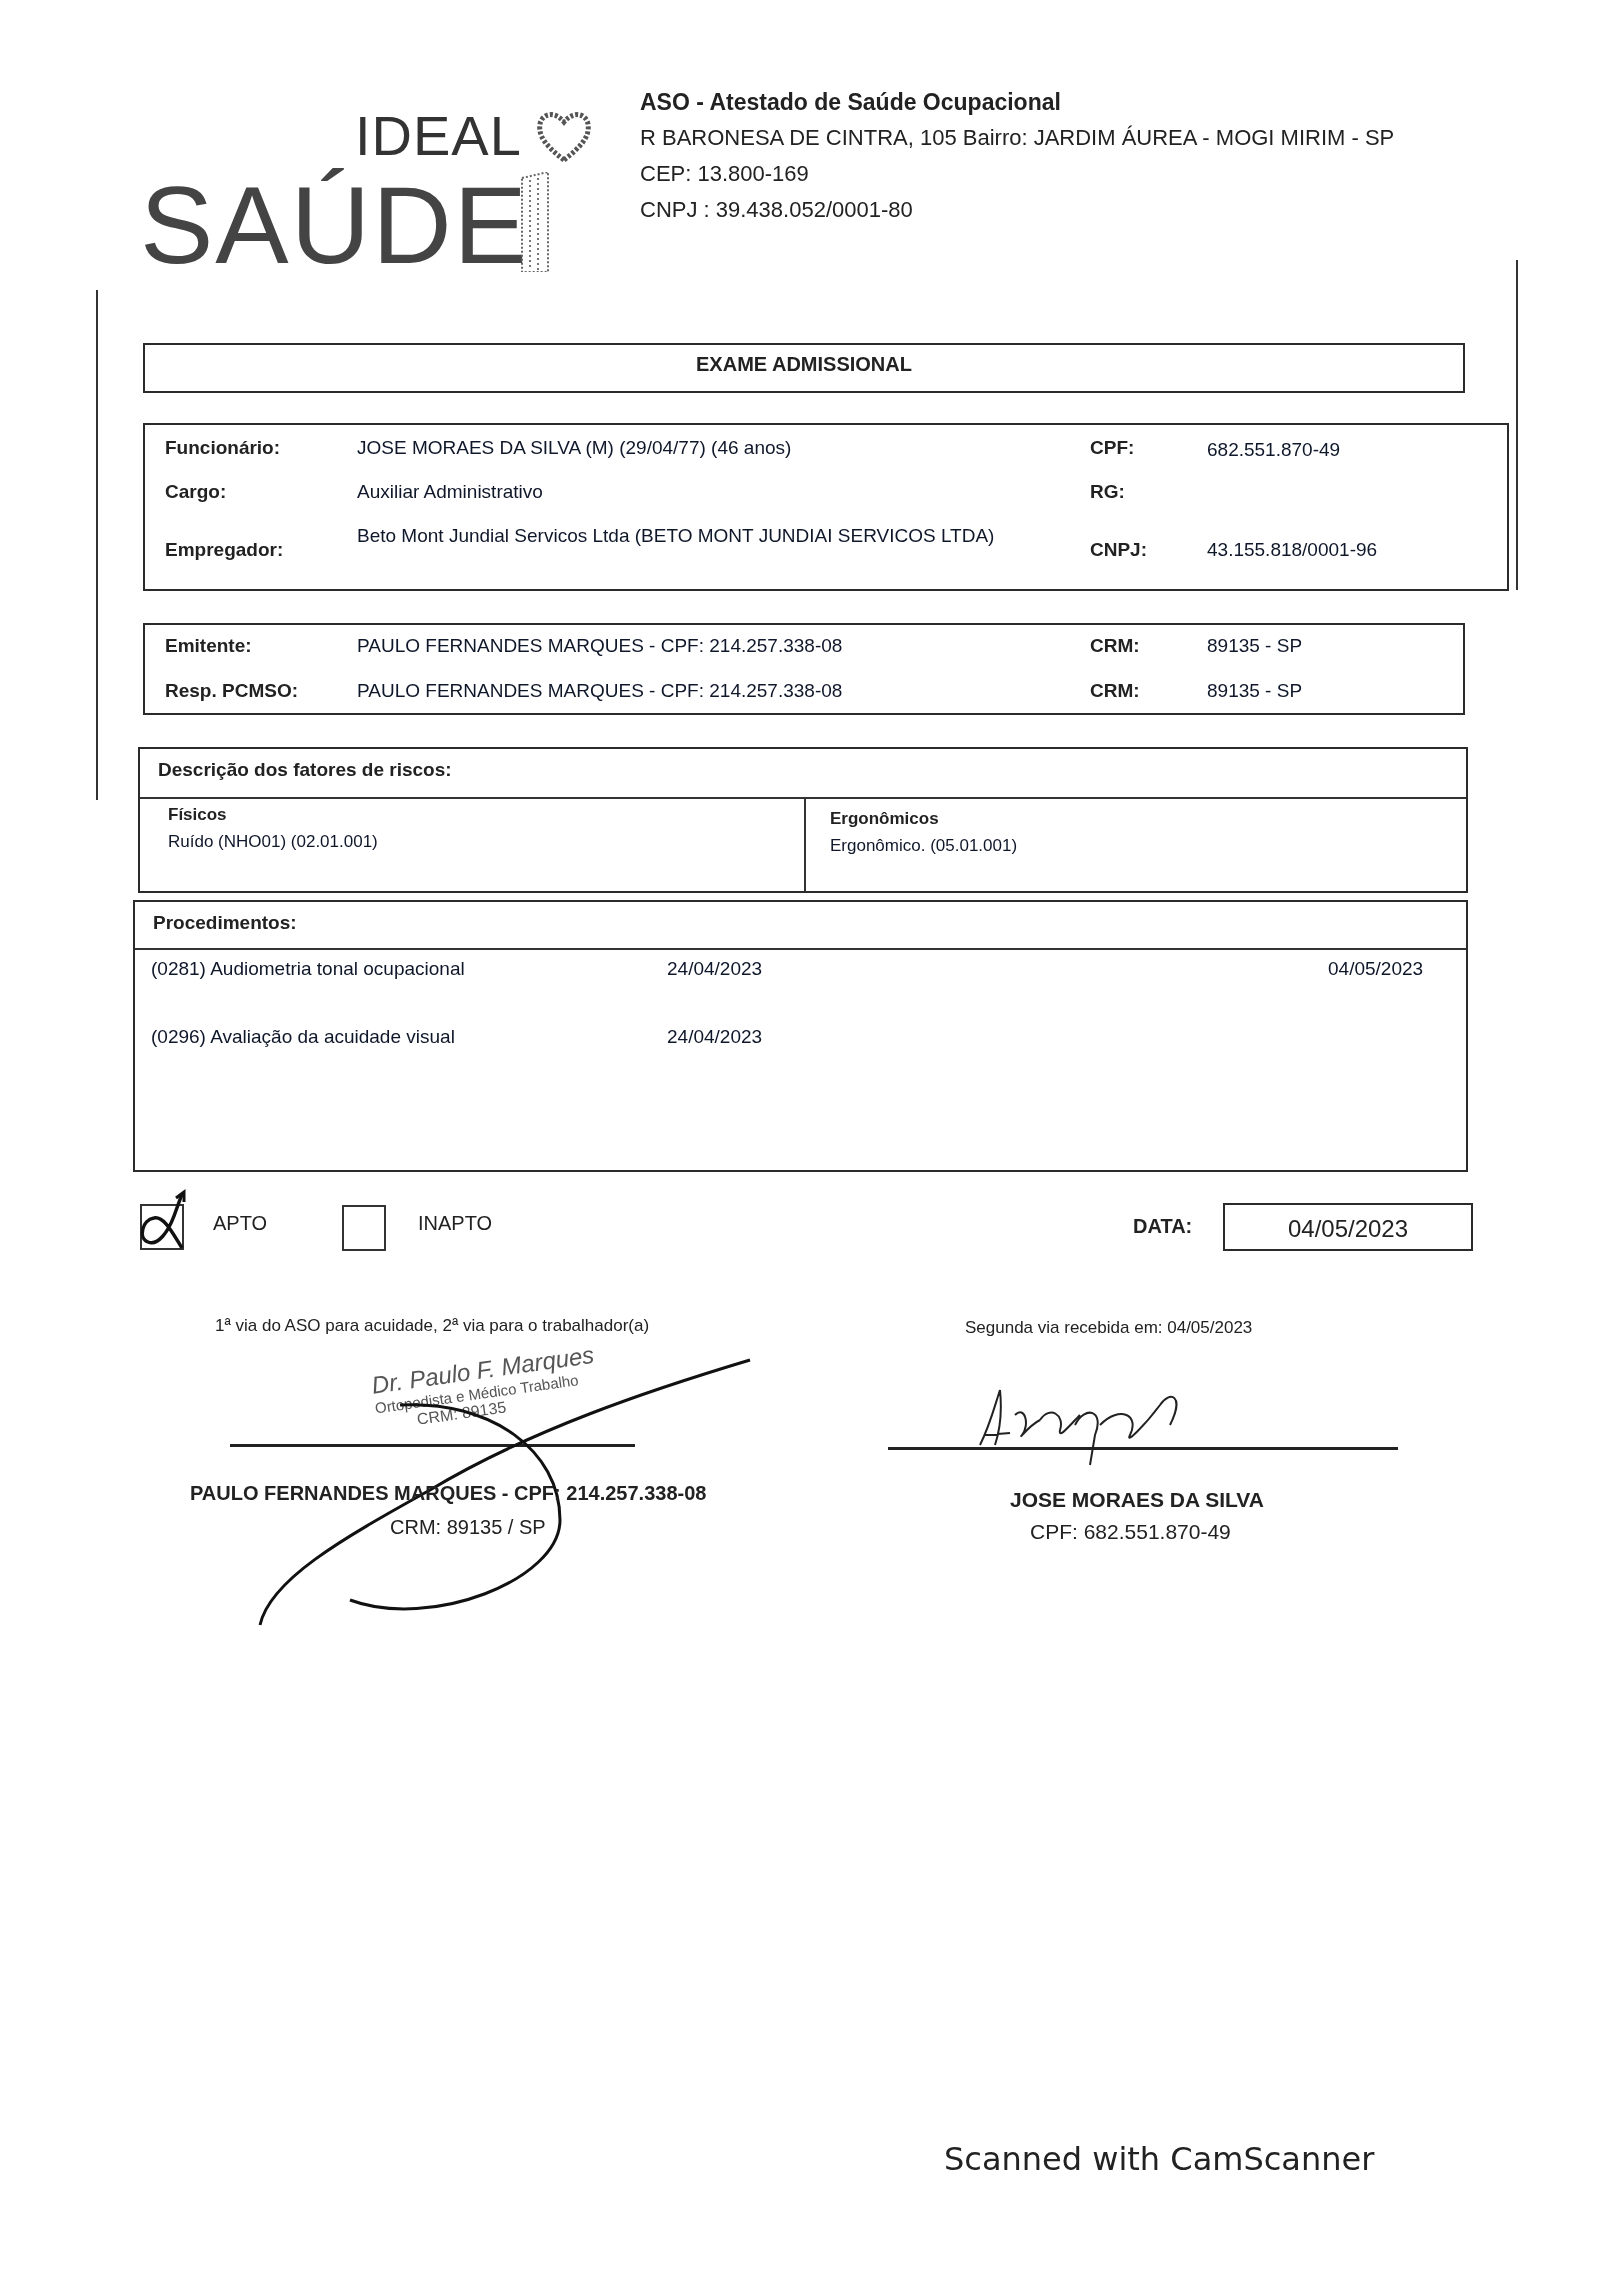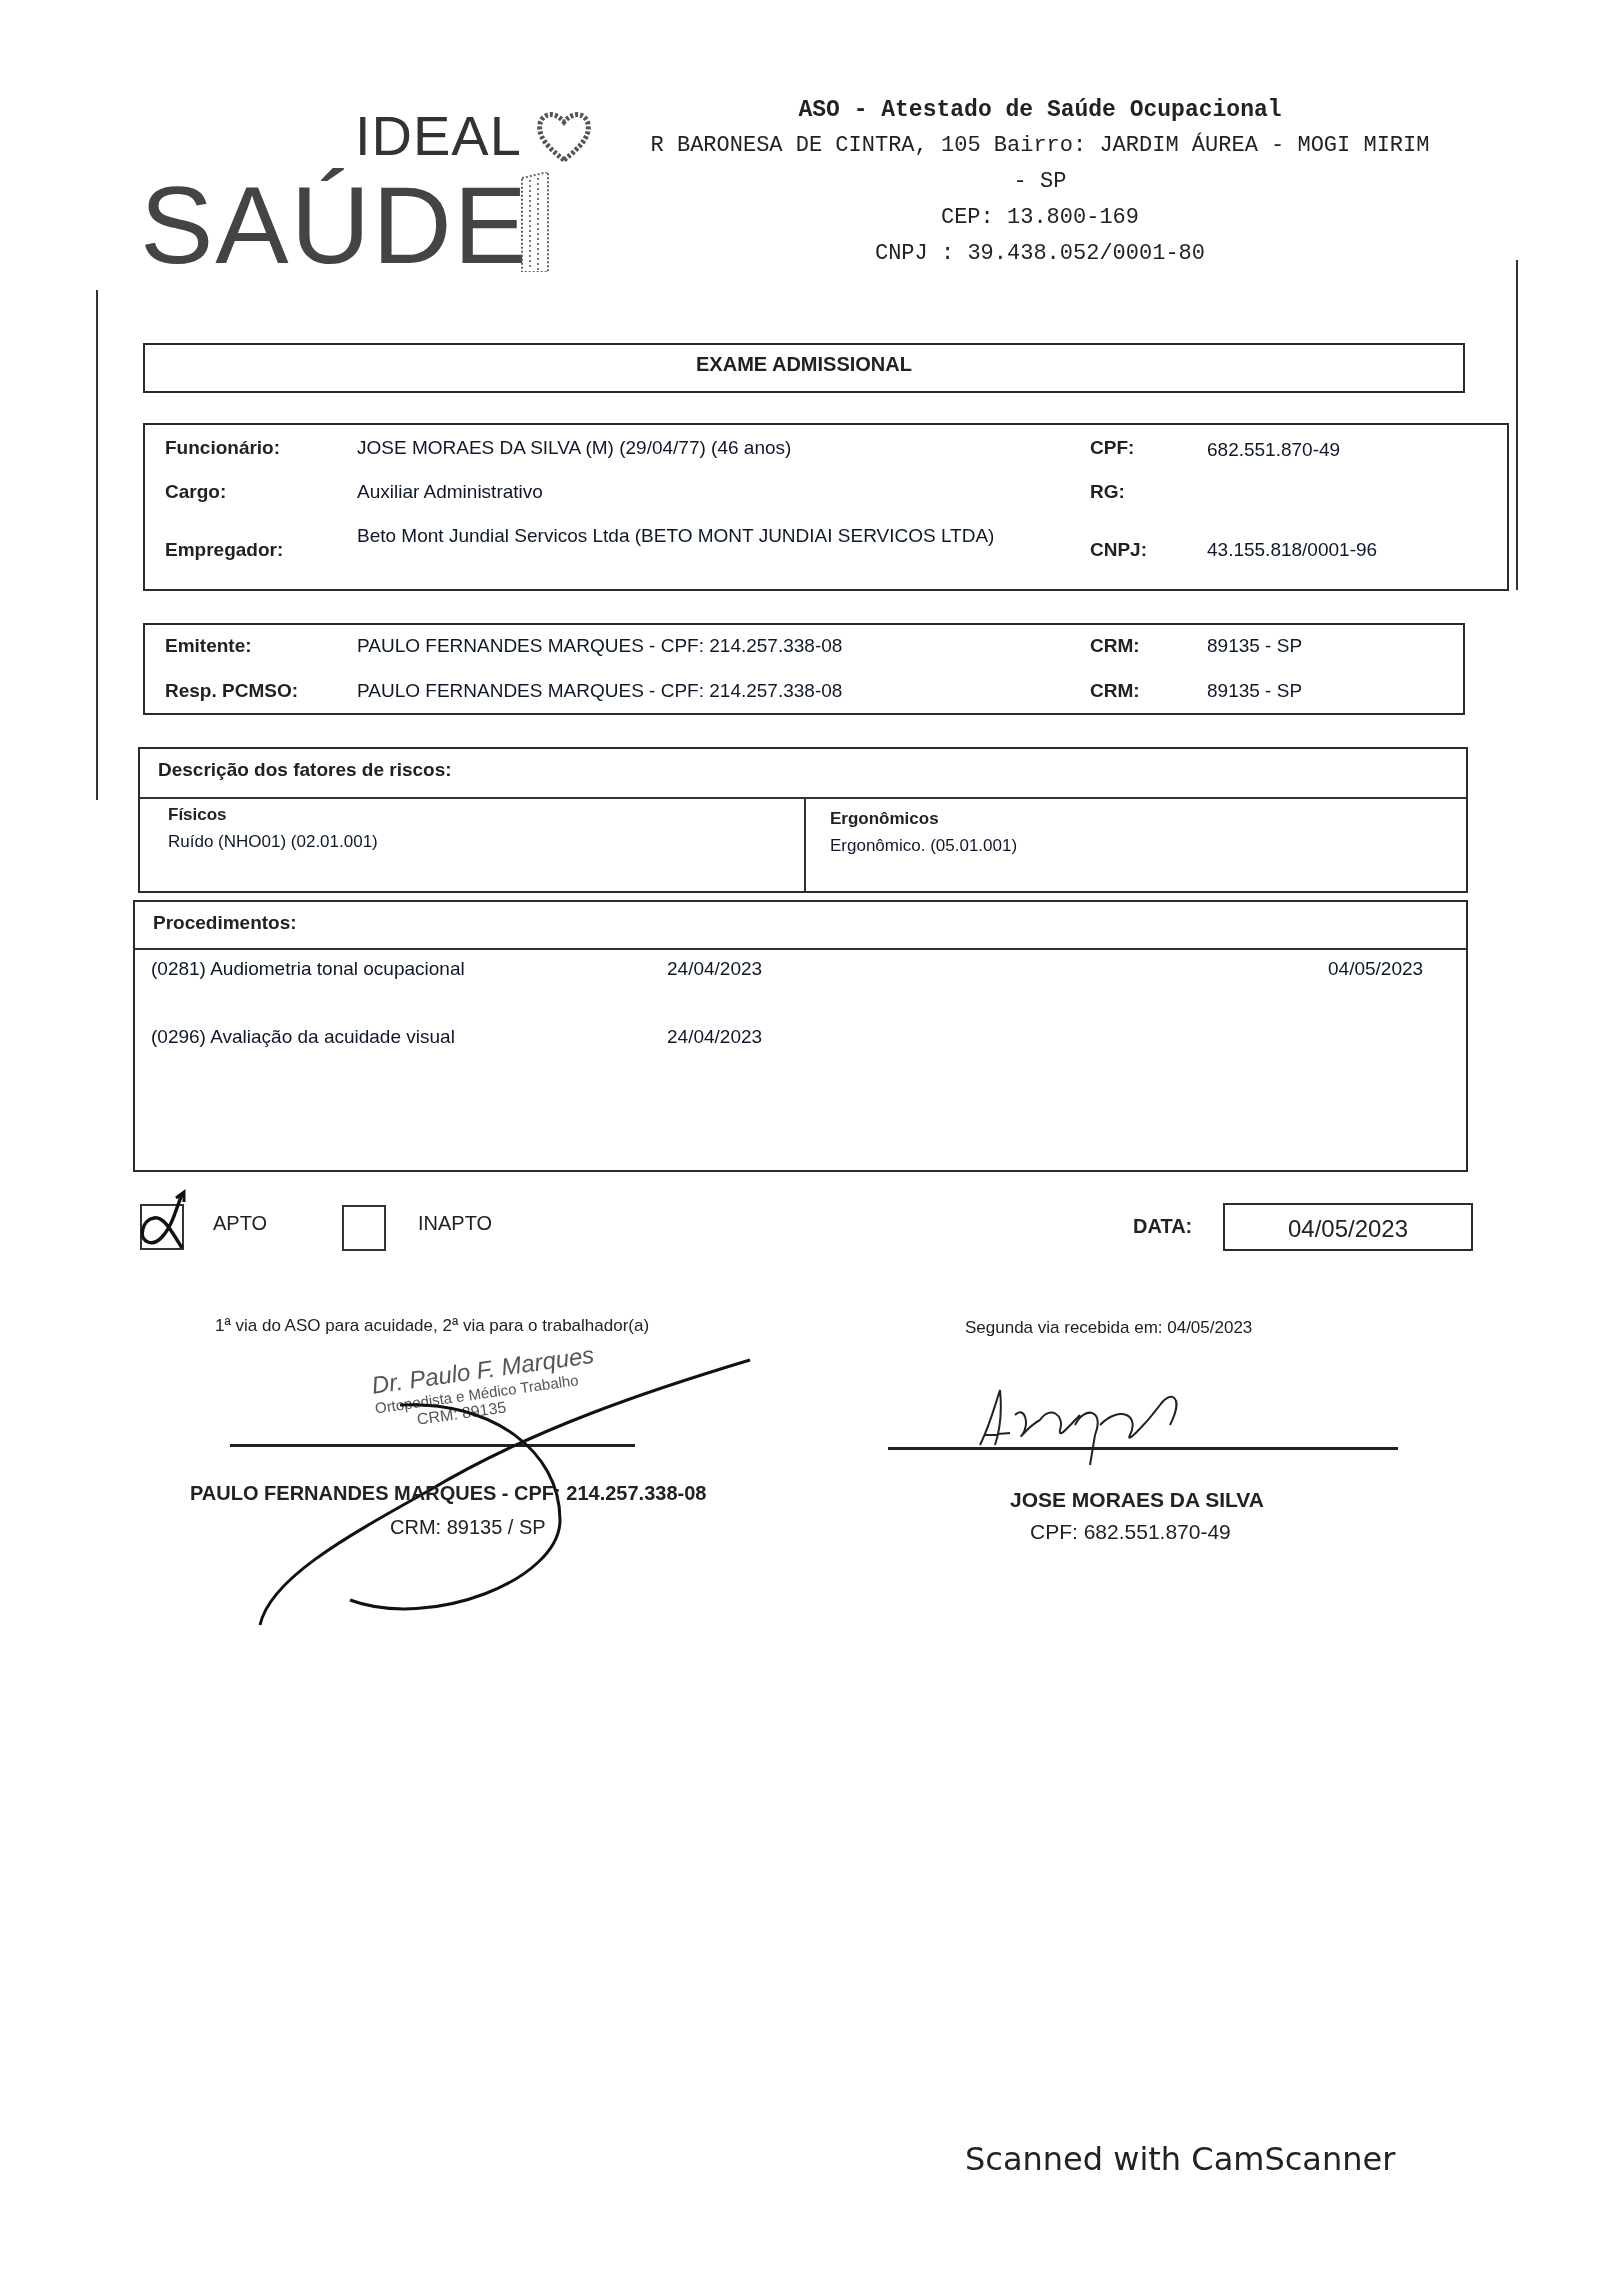--- a/index.html
+++ b/index.html
@@ -9,33 +9,33 @@
     font-family: "Liberation Sans", "DejaVu Sans", sans-serif;
   }
   .abs { position: absolute; }
   .scan-line { position: absolute; background: #333; width: 2px; }
   
   .logo-ideal { position: absolute; left: 355px; top: 108px; font-size: 56px; font-weight: 300; letter-spacing: 1px; color: #333; line-height: 1; }
   .logo-saude { position: absolute; left: 140px; top: 170px; font-size: 110px; font-weight: 300; letter-spacing: 2px; color: #444; line-height: 1; }
   .logo-heart { position: absolute; left: 536px; top: 108px; }
   .logo-bar { position: absolute; left: 520px; top: 172px; }
   
-  .hdr { position: absolute; left: 640px; top: 92px; width: 800px; text-align: center; font-size: 22px; line-height: 36px; color: #222; font-family: Liberation Mono, monospace; }
+  .hdr { position: absolute; left: 640px; top: 84px; width: 800px; text-align: left; font-size: 22px; line-height: 36px; color: #222; }
   .hdr .t { font-weight: bold; font-size: 23px; }
   
   .box { position: absolute; border: 2px solid #2b2b2b; box-sizing: border-box; background: transparent; }
   .lbl { position: absolute; font-size: 19px; color: #222; }
   .lbl.b { font-weight: bold; }
   .val { position: absolute; font-size: 19px; color: #0f172a; line-height: 26px; }
   .exam-title { position: absolute; left: 0; right: 0; top: 8px; text-align: center; font-weight: bold; font-size: 20px; }
   .chk { position: absolute; width: 44px; height: 42px; border: 2px solid #333; box-sizing: border-box; }
   .big { font-size: 20px; }
   .sig-line { position: absolute; height: 3px; background: #222; }
   .stamp { position: absolute; color: #555; }
-  .footer-mark { position: absolute; left: 965px; top: 2140px; font-size: 32px; font-family: "DejaVu Sans", sans-serif; color: #222; }
+  .footer-mark { position: absolute; left: 944px; top: 2140px; font-size: 32px; font-family: "DejaVu Sans", sans-serif; color: #222; }
 </style>
 </head>
 <body>
 
 <div class="scan-line" style="left:96px; top:290px; height:510px;"></div>
 <div class="scan-line" style="left:1516px; top:260px; height:330px;"></div>
 
 <div>
   <div class="logo-ideal">IDEAL</div>
   <svg class="logo-heart" width="56" height="56" viewBox="0 0 56 56">

